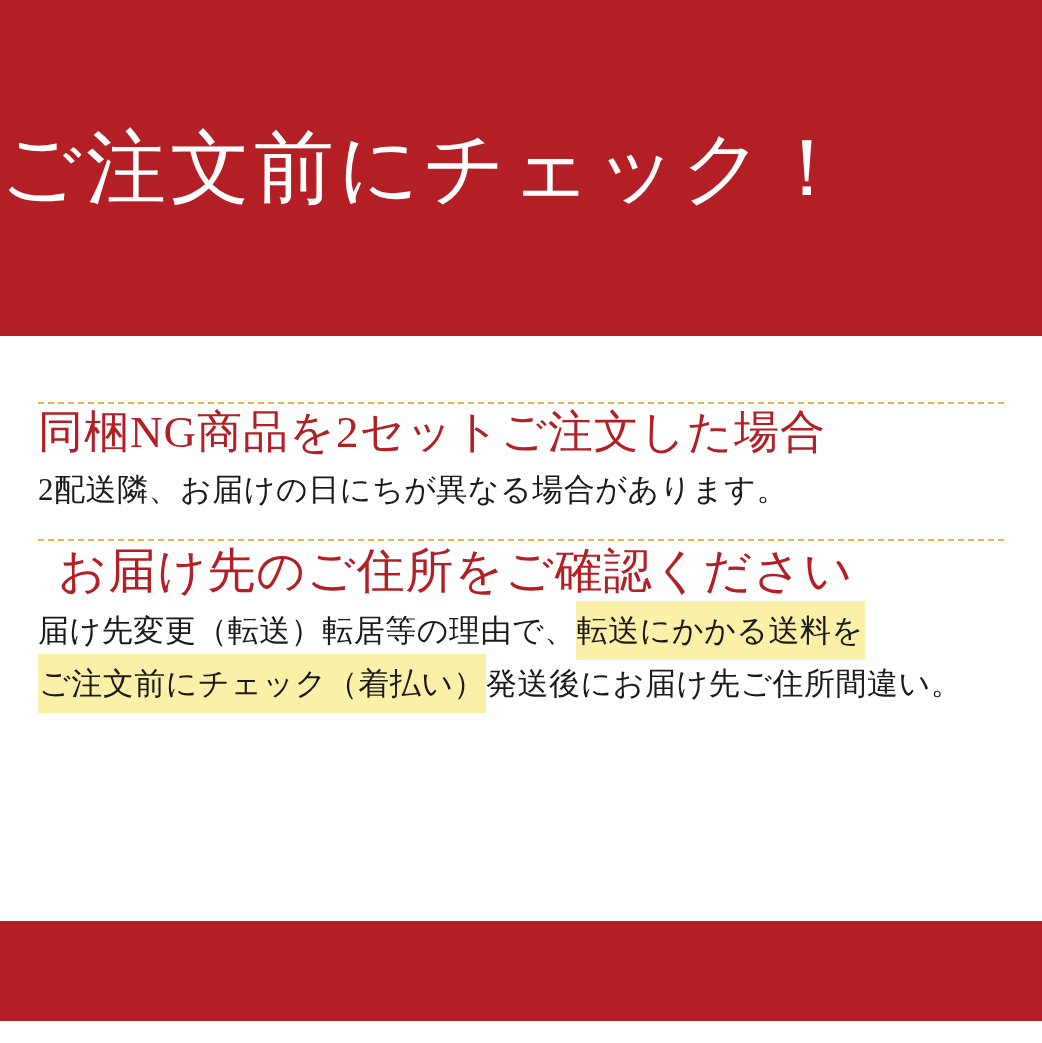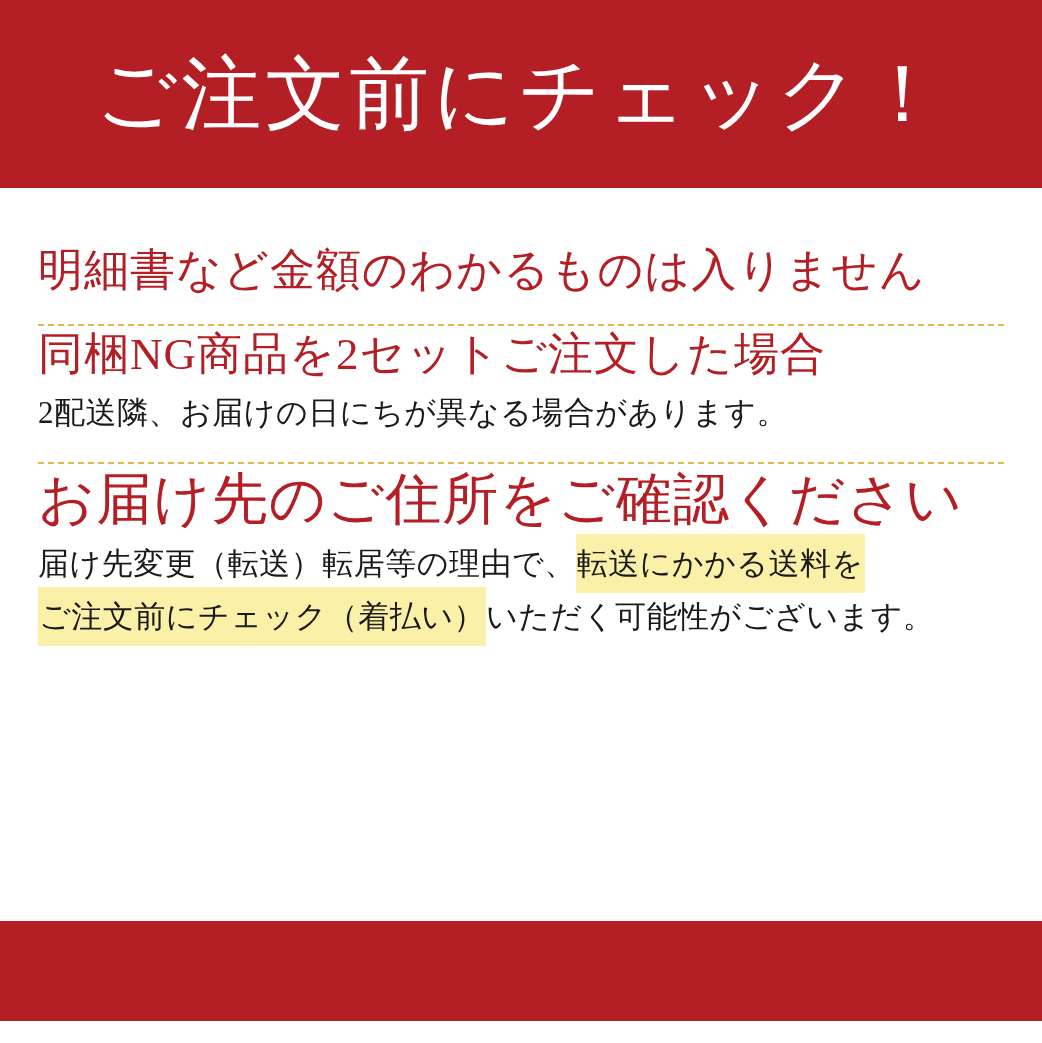--- a/index.html
+++ b/index.html
@@ -19,25 +19,25 @@
     height: 1043px;
     background: #ffffff;
     box-sizing: border-box;
     display: flex;
     flex-direction: column;
   }
 
   
   .banner {
     width: 100%;
-    height: 188px;
+    height: 336px;
     background: #b31f24;
     display: flex;
     align-items: center;
-    justify-content: center;
+    justify-content: flex-start;
     flex: 0 0 auto;
   }
   .banner-title {
     color: #ffffff;
     font-size: 80px;
     line-height: 1;
     letter-spacing: 4px;
     font-weight: 400;
     white-space: nowrap;
     font-family: "Liberation Serif", "DejaVu Serif", serif;
@@ -57,21 +57,22 @@
   .headline {
     color: #b31f24;
     font-size: 45px;
     line-height: 1.25;
     letter-spacing: 1px;
     margin: 0;
     font-weight: 400;
     white-space: nowrap;
   }
   .headline.smaller {
-    font-size: 56px;
+    font-size: 48px;
+    margin-left: 20px;
   }
 
   .body-line {
     color: #1a1a1a;
     font-size: 31px;
     line-height: 1.52;
     margin: 6px 0 0 0;
     letter-spacing: 0.5px;
     white-space: nowrap;
   }
@@ -110,38 +111,35 @@
 <body>
 
 <div class="page">
 
   <div class="banner">
     <div class="banner-title">ご注文前にチェック！</div>
   </div>
 
   <div class="content">
 
-    <div class="section">
-      <p class="headline">明細書など金額のわかるものは入りません</p>
-    </div>
     <hr class="divider">
 
     <div class="section">
       <p class="headline">同梱NG商品を2セットご注文した場合</p>
       <p class="body-line">2配送隣、お届けの日にちが異なる場合があります。</p>
     </div>
     <hr class="divider">
 
     <div class="section">
       <p class="headline smaller">お届け先のご住所をご確認ください</p>
       <p class="body-line">
         <span>届け先変更（転送）転居等の理由で、</span><span class="hl">転送にかかる送料を</span>
       </p>
       <p class="body-line">
-        <span class="hl">ご注文前にチェック（着払い）</span><span>いただく可能性がございます。</span>
+        <span class="hl">ご注文前にチェック（着払い）</span><span>発送後にお届け先ご住所間違い。</span>
       </p>
     </div>
 
   </div>
 
   <div class="footer-band"></div>
   <div class="footer-white"></div>
 
 </div>
 

